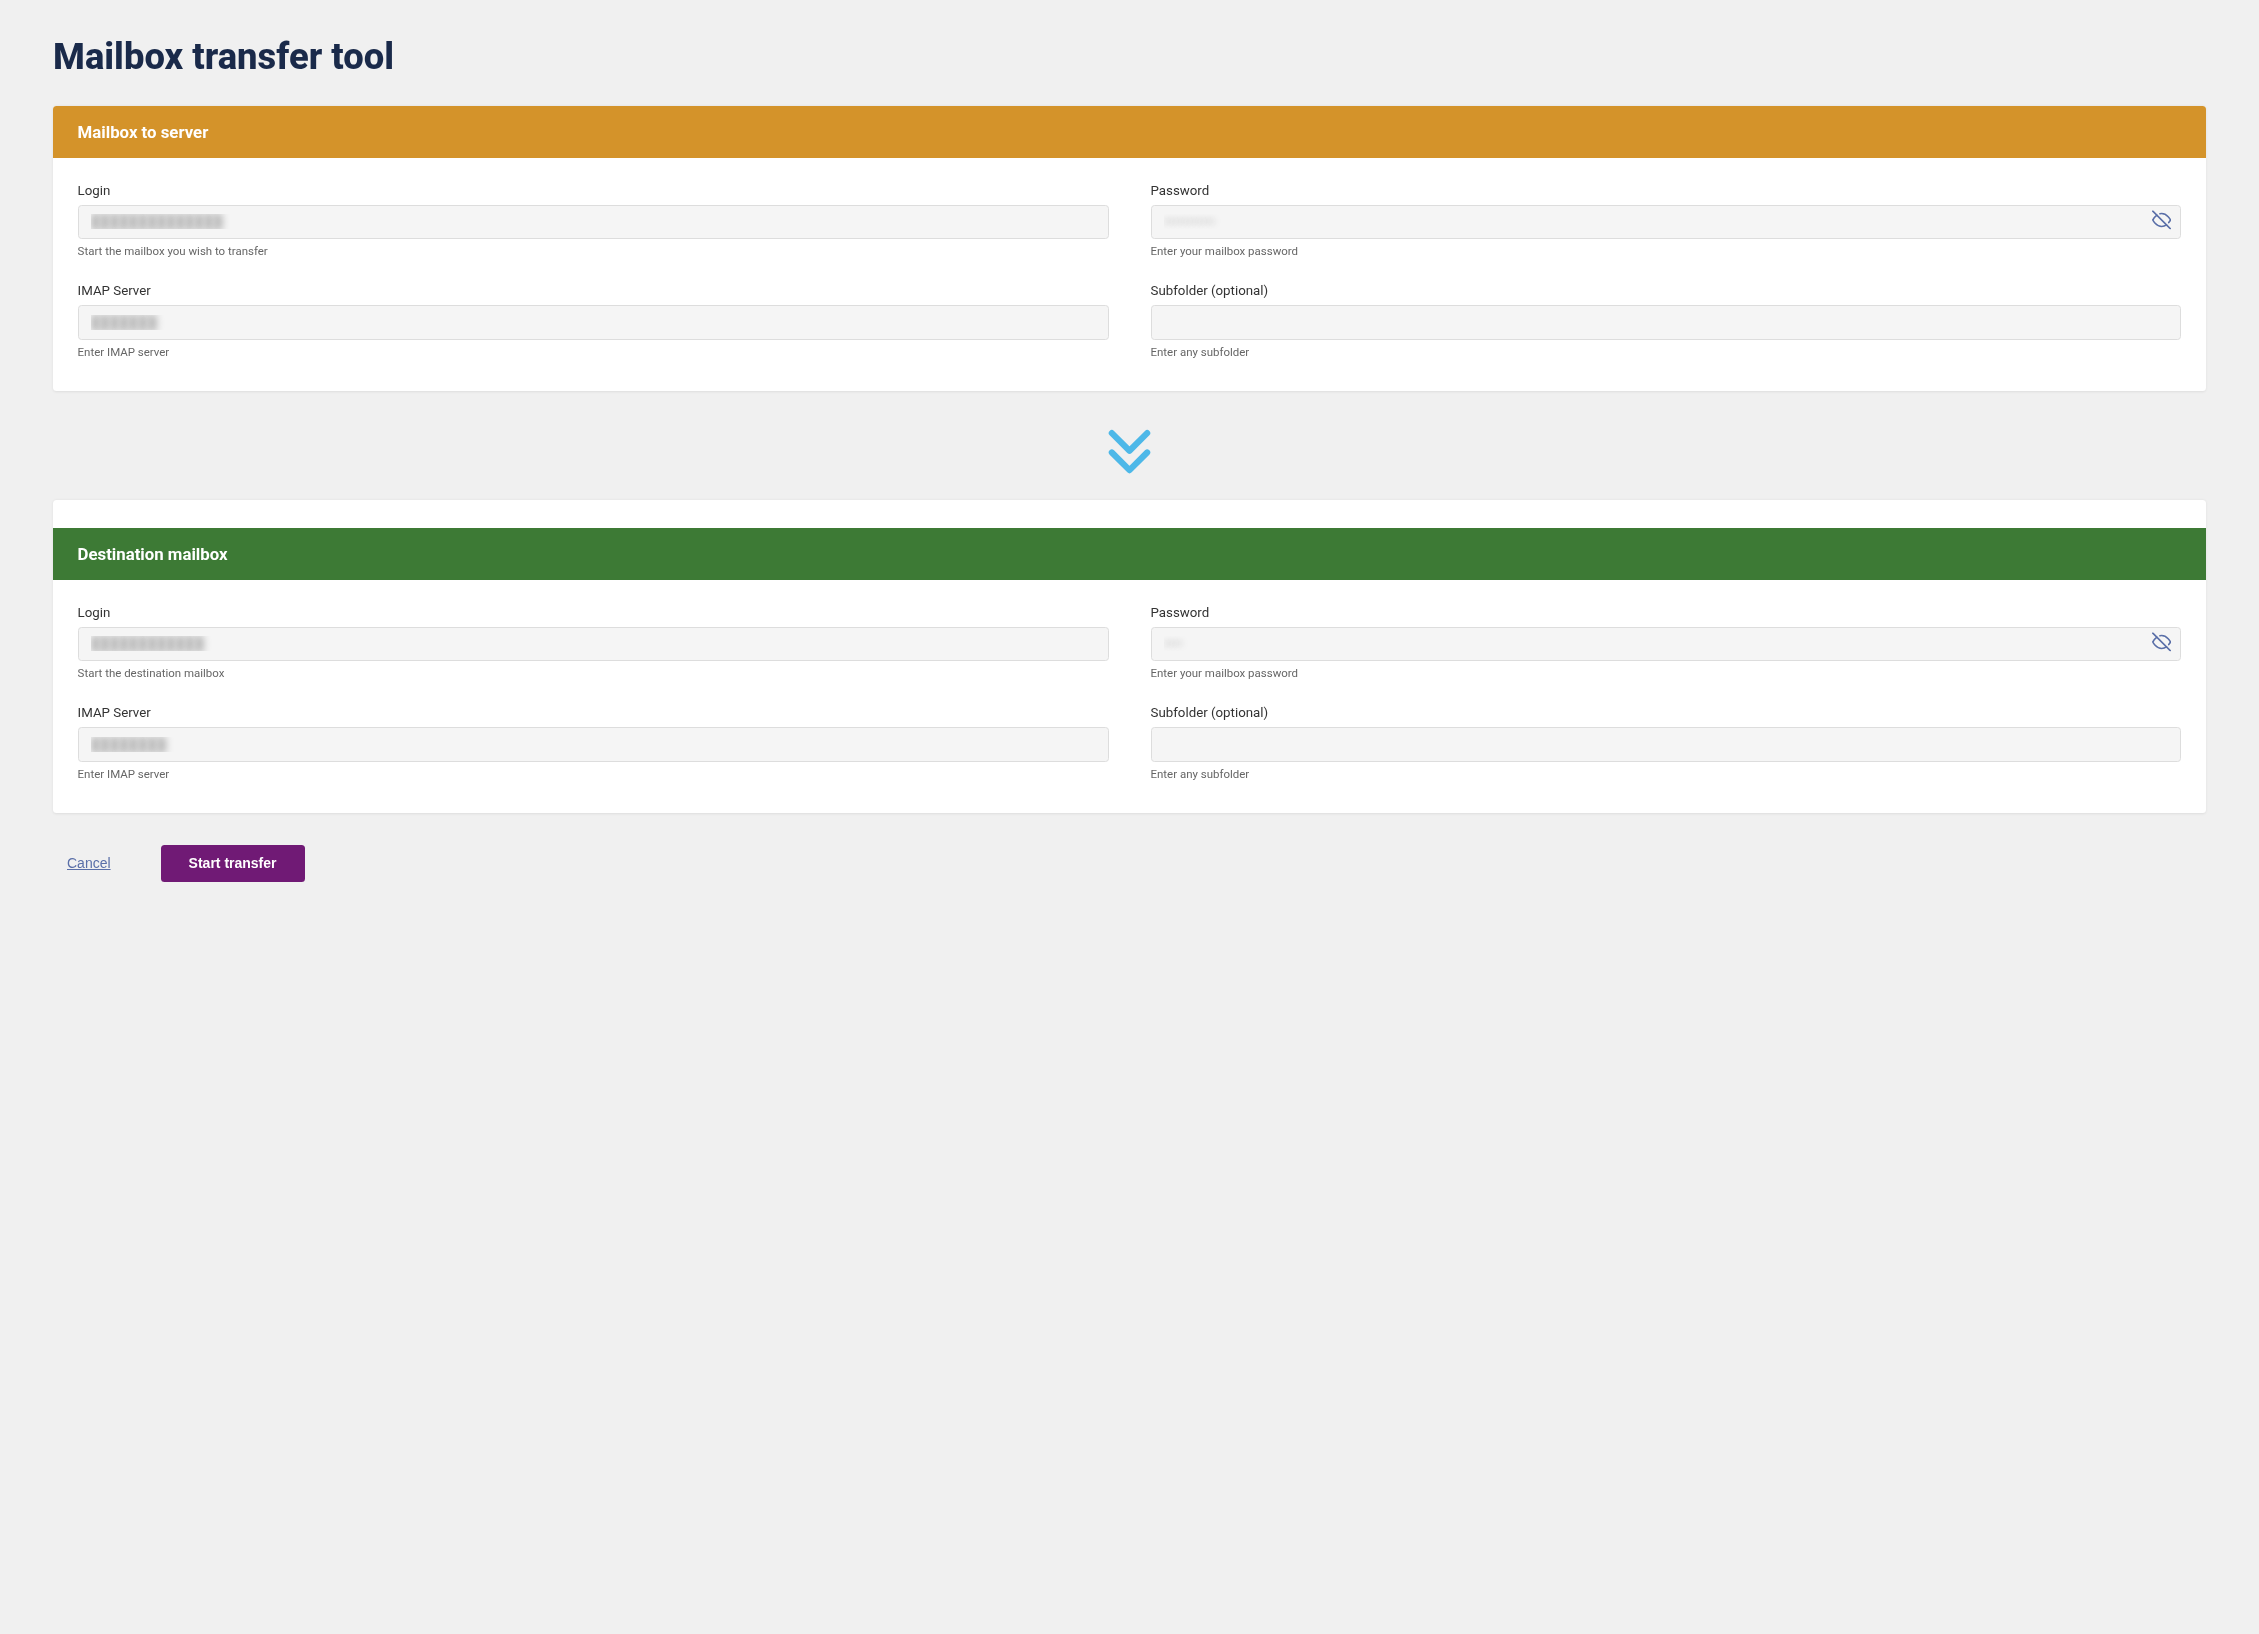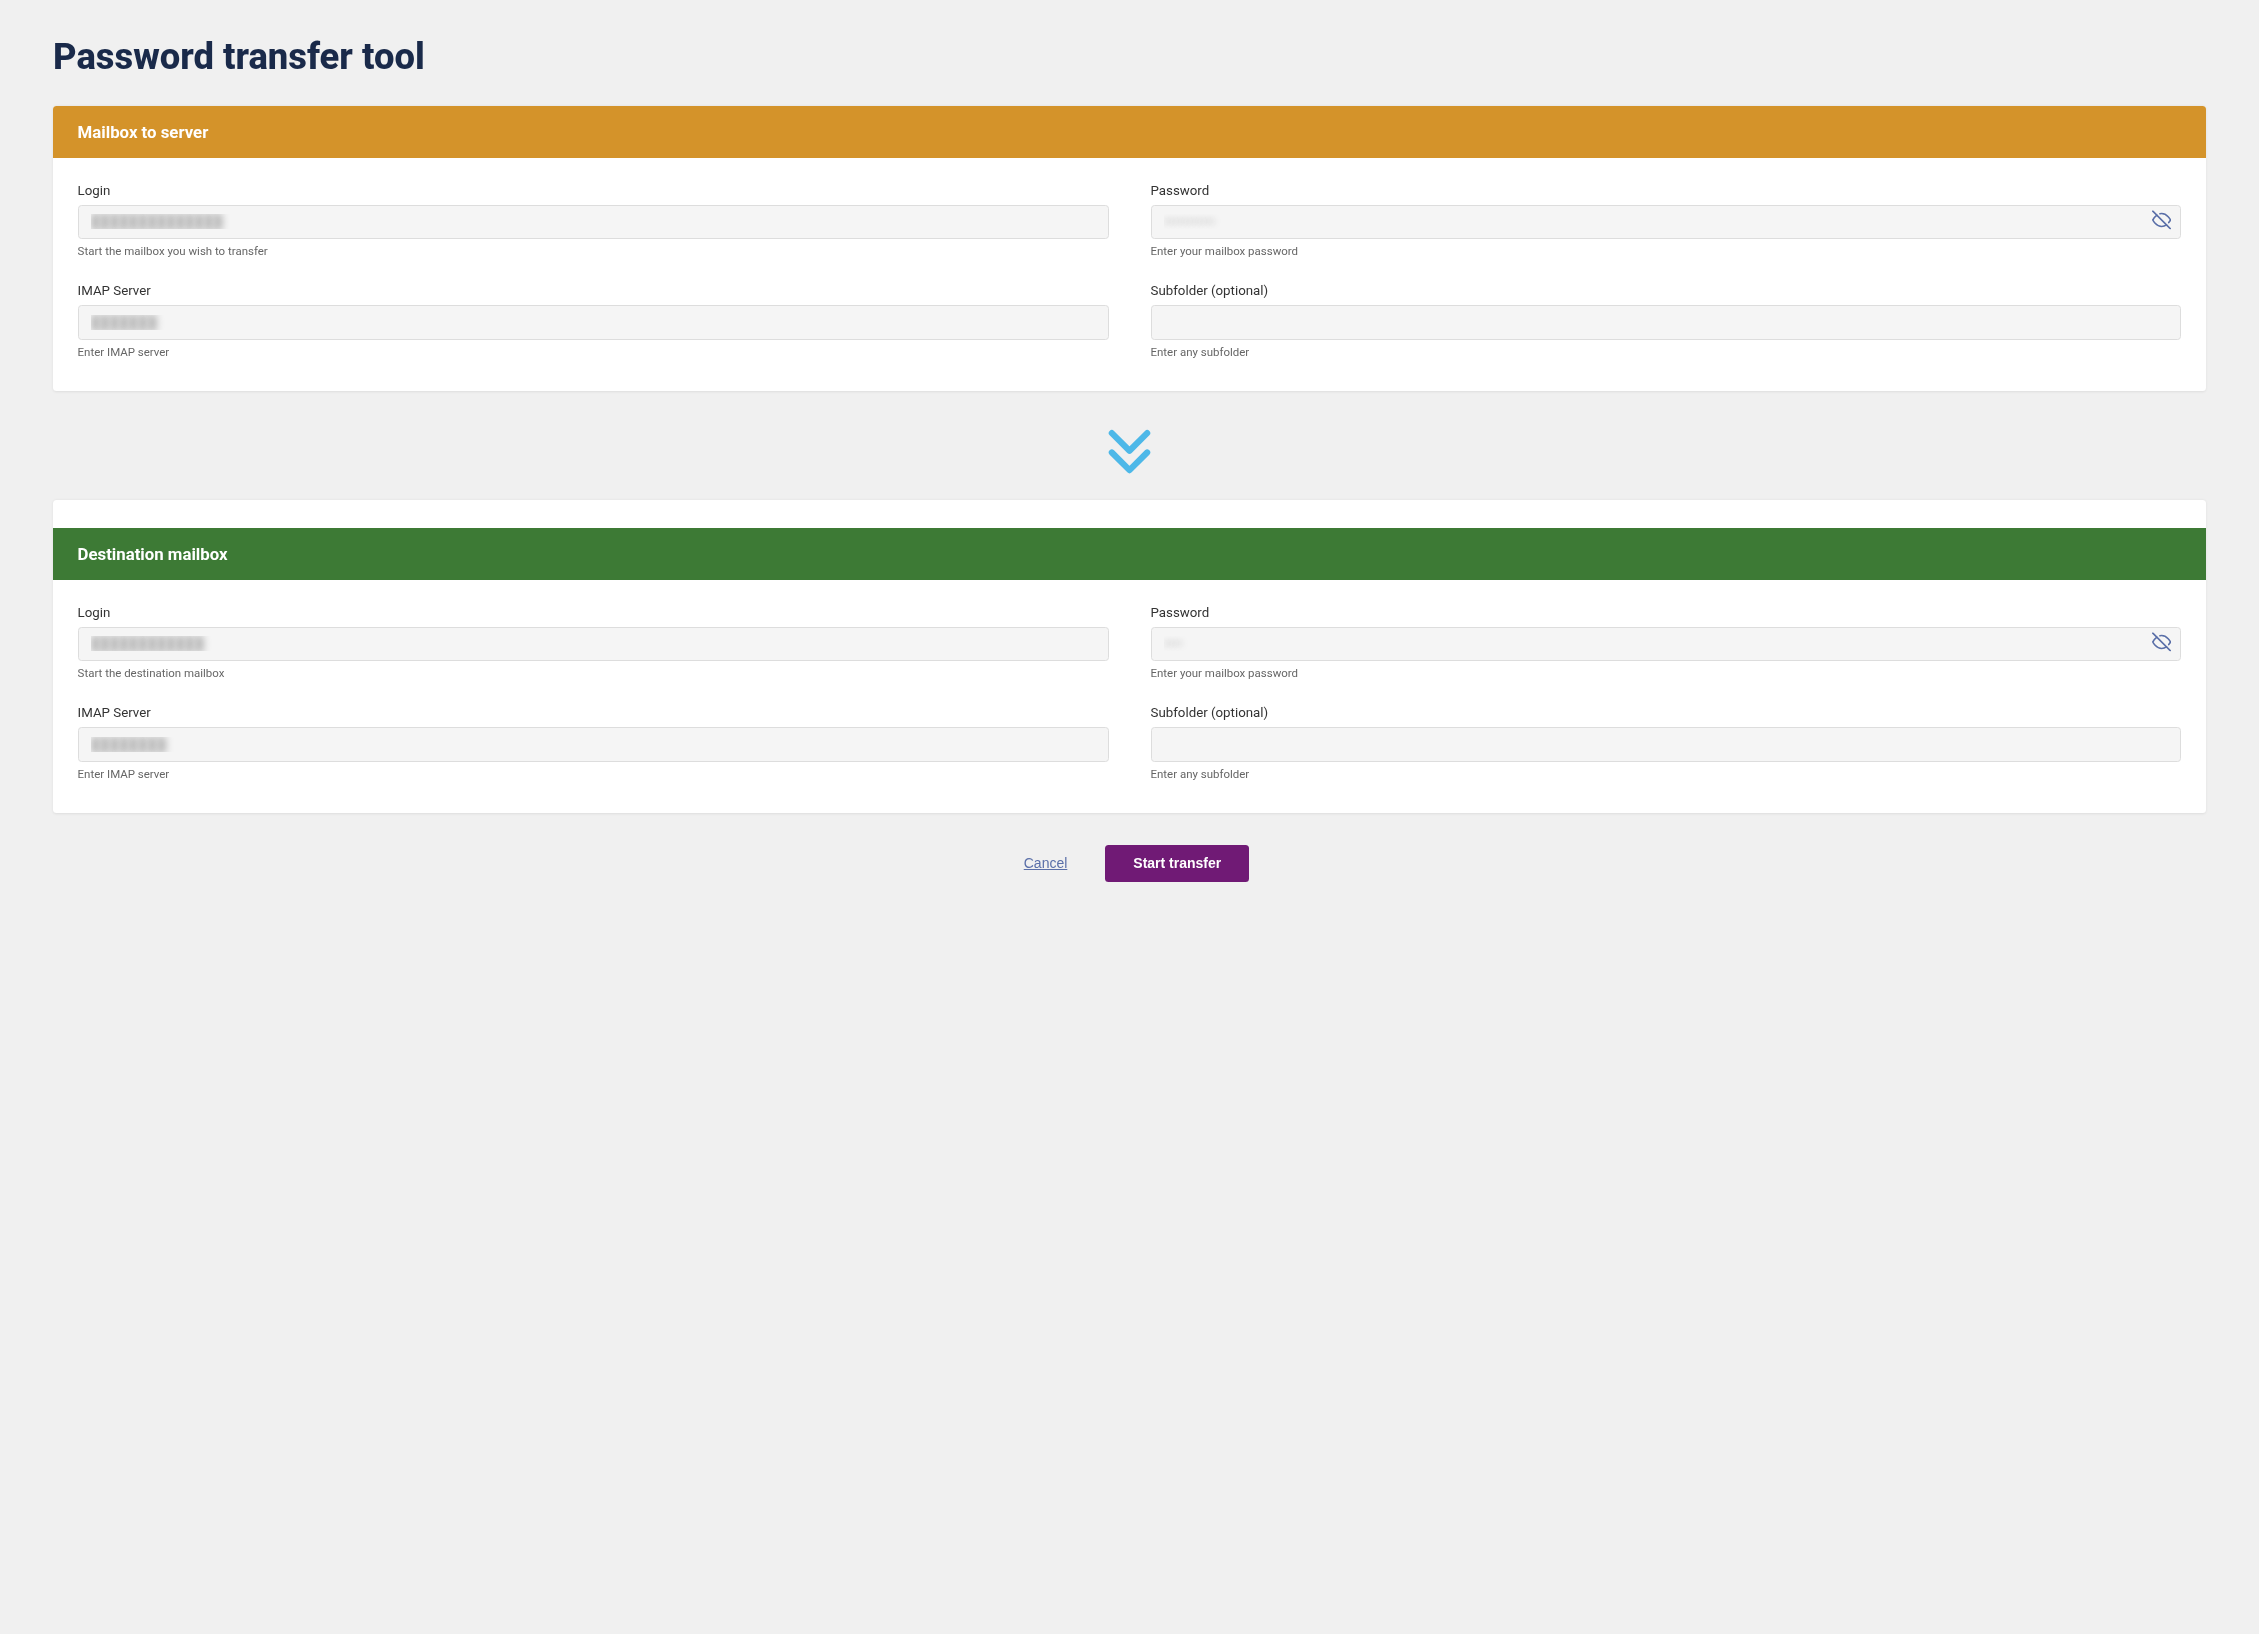--- a/index.html
+++ b/index.html
@@ -125,23 +125,22 @@
       font-size: 2.4rem;
       line-height: 1;
       display: flex;
       flex-direction: column;
       align-items: center;
       gap: 0;
     }
 
     .button-row {
       display: flex;
-      justify-content: center;
-      align-items: center;
-      gap: 24px;
+      align-items: center;
+      gap: 36px;
       margin-top: 32px;
     }
 
     .btn-cancel {
       background: none;
       border: none;
       color: #5a6fa8;
       font-size: 1rem;
       cursor: pointer;
       text-decoration: underline;
@@ -155,21 +154,21 @@
       border-radius: 3.5px;
       font-size: 1rem;
       font-weight: 600;
       padding: 10.5px 28px;
       cursor: pointer;
     }
   </style>
 </head>
 <body>
 
-<h1 class="page-title">Password transfer tool</h1>
+<h1 class="page-title">Mailbox transfer tool</h1>
 
 <div class="card">
   <div class="card-header migrate">Mailbox to server</div>
   <div class="card-body">
 
     <div class="form-row">
       <div class="form-group">
         <label class="form-label">Login</label>
         <div class="input-wrapper">
           <input type="text" class="form-input" value="██████████████" style="color: transparent; text-shadow: rgb(187, 187, 187) 0px 0px 7px;">

